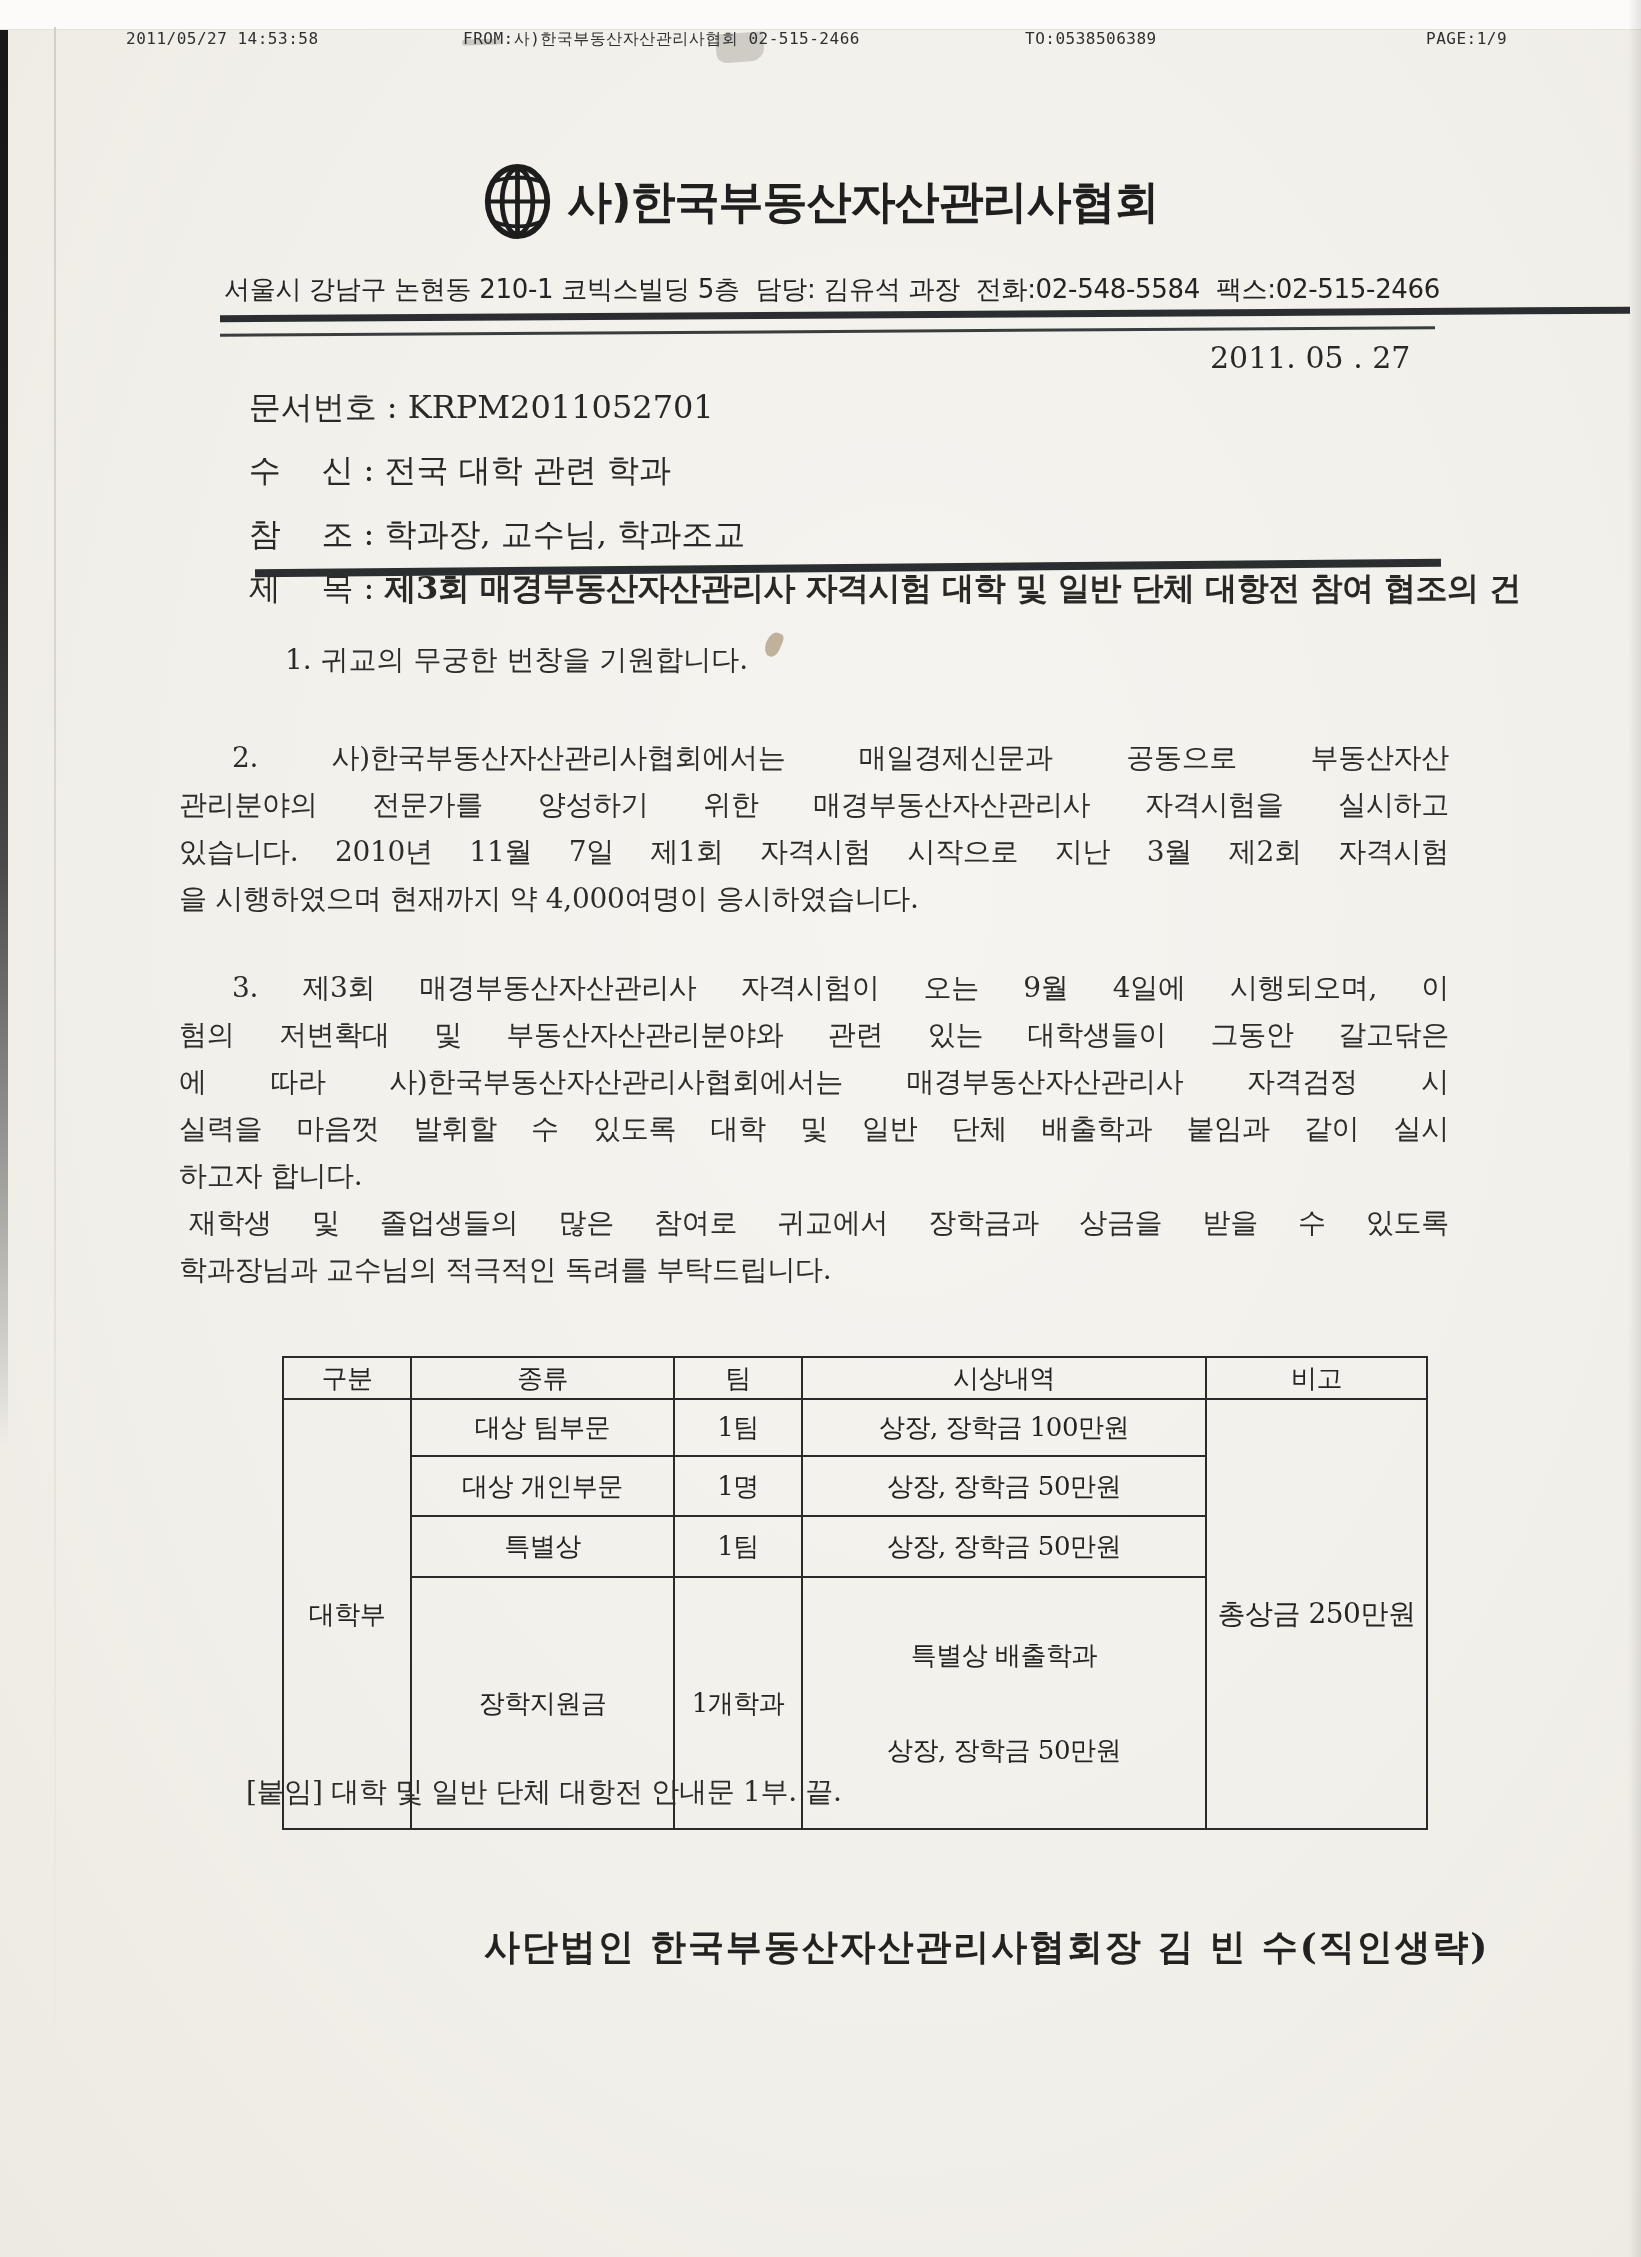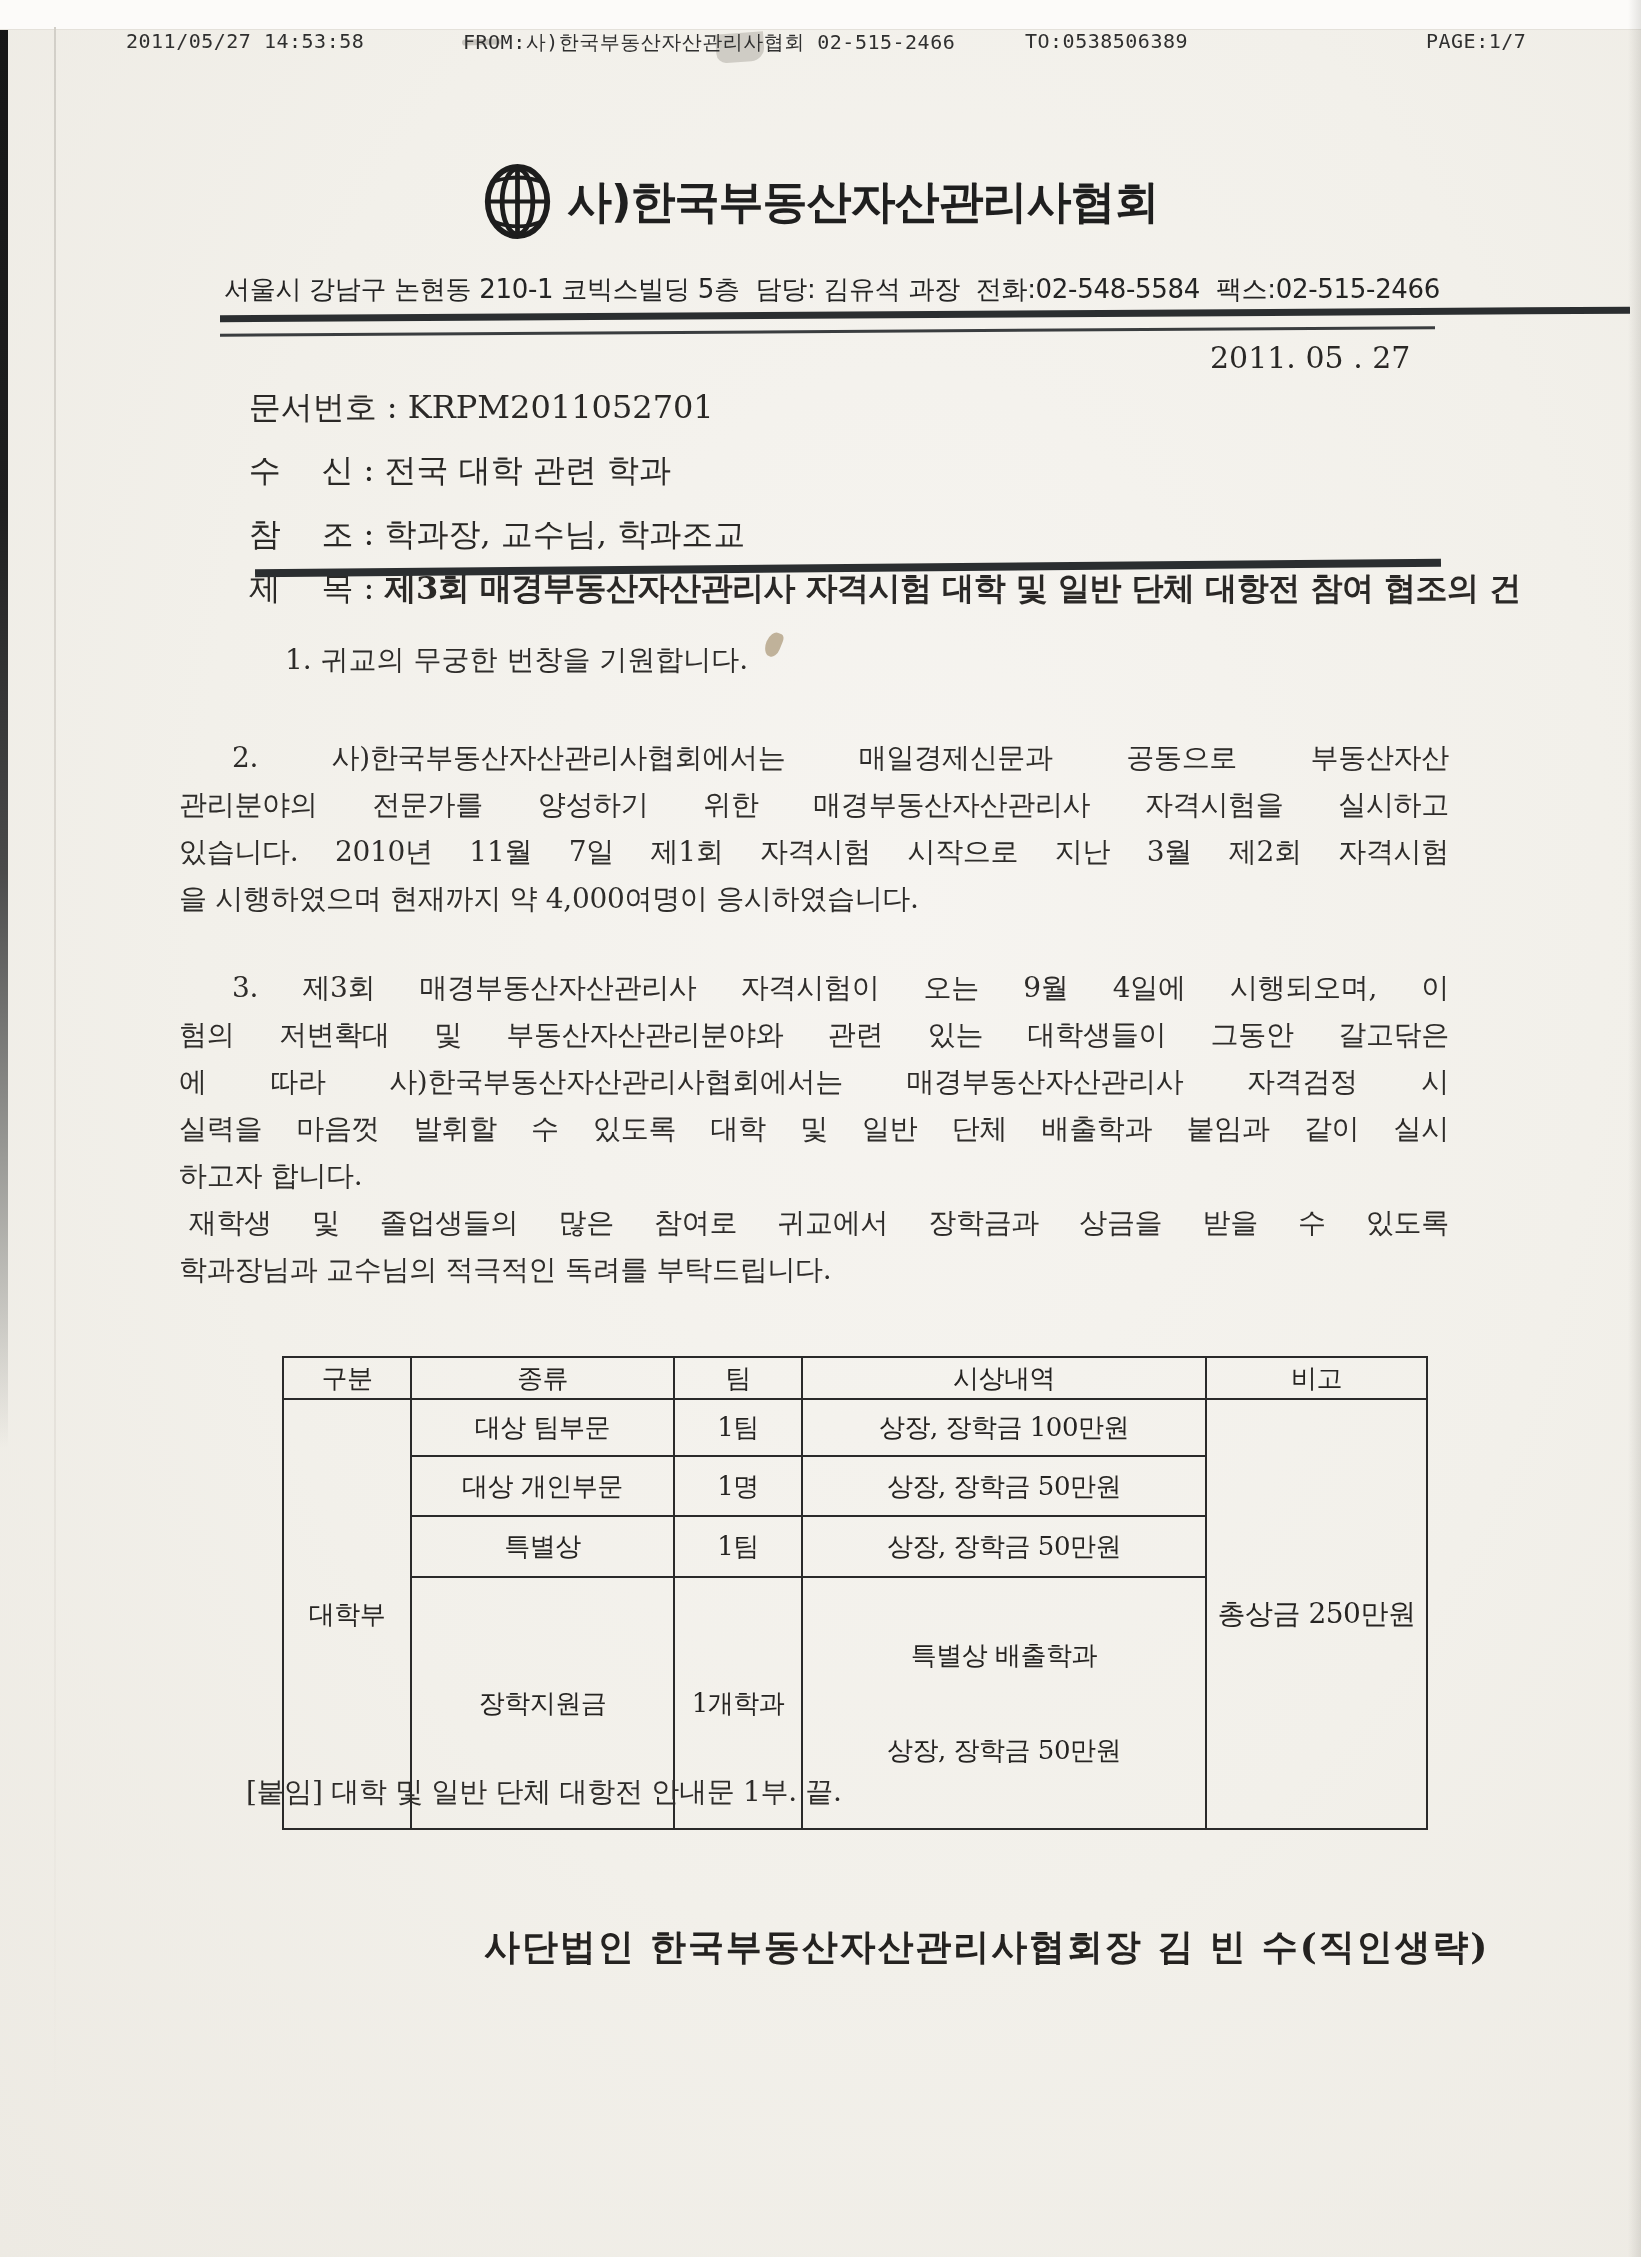--- a/index.html
+++ b/index.html
@@ -28,21 +28,21 @@
   }
   .smudge-top-a{position:absolute;left:462px;top:39px;width:39px;height:5.8px;background:#c9c6bf;border-radius:2.9px;transform:rotate(-2deg);}
   .smudge-top-b{position:absolute;left:716px;top:33px;width:48px;height:29px;background:#cfccc5;border-radius:0 0 13.5px 9.7px;transform:rotate(-4deg);}
   .smudge-body{position:absolute;left:766px;top:632px;width:15.4px;height:25px;background:#b3a184;border-radius:60% 30% 50% 60%;transform:rotate(22deg);opacity:.8;}
   .corner-shade{position:absolute;right:0;top:0;width:13.5px;height:2257px;background:linear-gradient(to left,rgba(120,118,112,.18),rgba(120,118,112,0));}
 
   
   .fax-header{
     position:absolute;left:0;top:29px;width:1641px;height:33px;
     font-family:"DejaVu Sans Mono","Liberation Mono",monospace;
-    font-size:20px;color:#2f2f2f;letter-spacing:0.5px;
+    font-size:16px;color:#2f2f2f;letter-spacing:0.5px;
   }
   .fax-header span{position:absolute;white-space:pre;top:0;}
   .fx-dt{left:126px;}
   .fx-from{left:463px;}
   .fx-to{left:1025px;}
   .fx-page{left:1426px;}
 
   
   .letterhead{
     position:absolute;left:0;top:153px;width:1641px;height:97px;
@@ -119,21 +119,21 @@
   <div class="paper-edge-line"></div>
   <div class="smudge-top-a"></div>
   <div class="smudge-top-b"></div>
   <div class="smudge-body"></div>
   <div class="corner-shade"></div>
 
   <div class="fax-header">
     <span class="fx-dt">2011/05/27 14:53:58</span>
     <span class="fx-from">FROM:사)한국부동산자산관리사협회 02-515-2466</span>
     <span class="fx-to">TO:0538506389</span>
-    <span class="fx-page">PAGE:1/7</span>
+    <span class="fx-page">PAGE:1/9</span>
   </div>
 
   <div class="letterhead">
     <span class="logo">
       <svg viewBox="0 0 74 84" width="71" height="81">
         <ellipse cx="37" cy="42" rx="31" ry="36" fill="none" stroke="#1d1d1d" stroke-width="6"></ellipse>
         <ellipse cx="37" cy="42" rx="16" ry="34" fill="none" stroke="#1d1d1d" stroke-width="5"></ellipse>
         <line x1="37" y1="7" x2="37" y2="77" stroke="#1d1d1d" stroke-width="5"></line>
         <line x1="8" y1="42" x2="66" y2="42" stroke="#1d1d1d" stroke-width="4"></line>
         <path d="M10 62 Q37 74 64 62" fill="none" stroke="#1d1d1d" stroke-width="4"></path>

